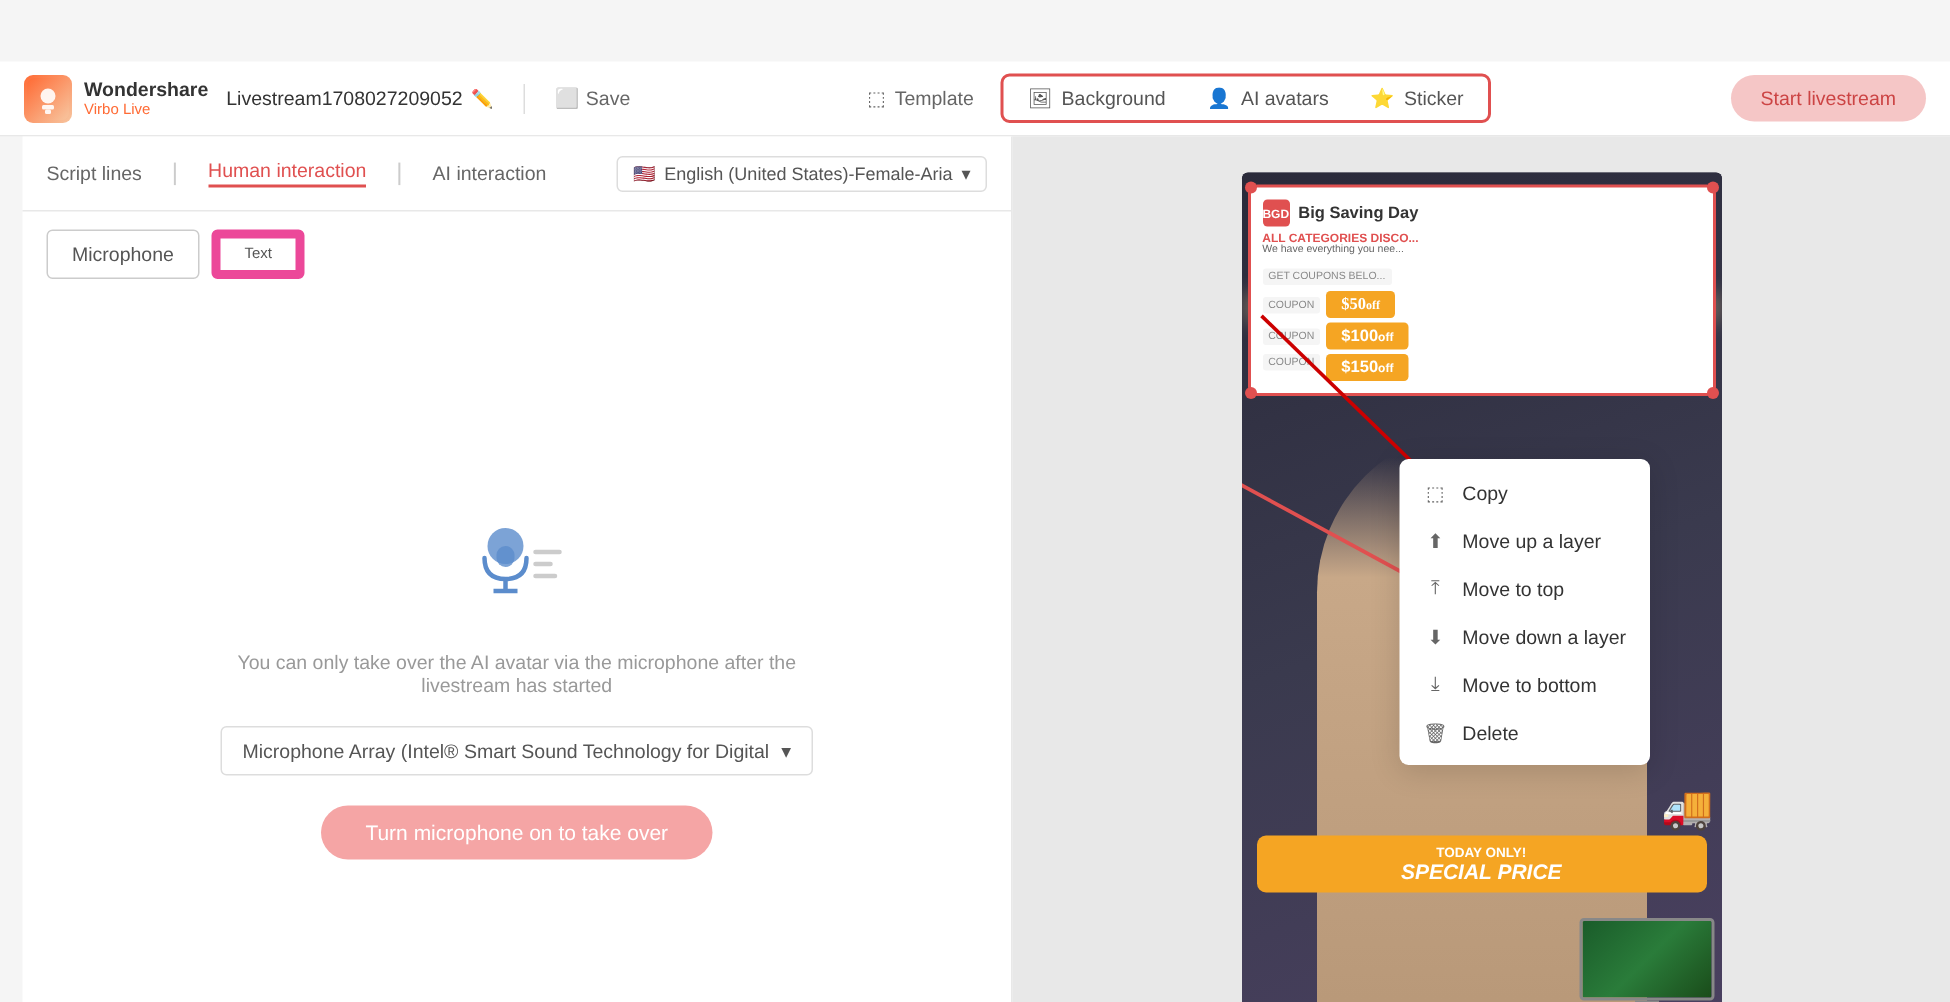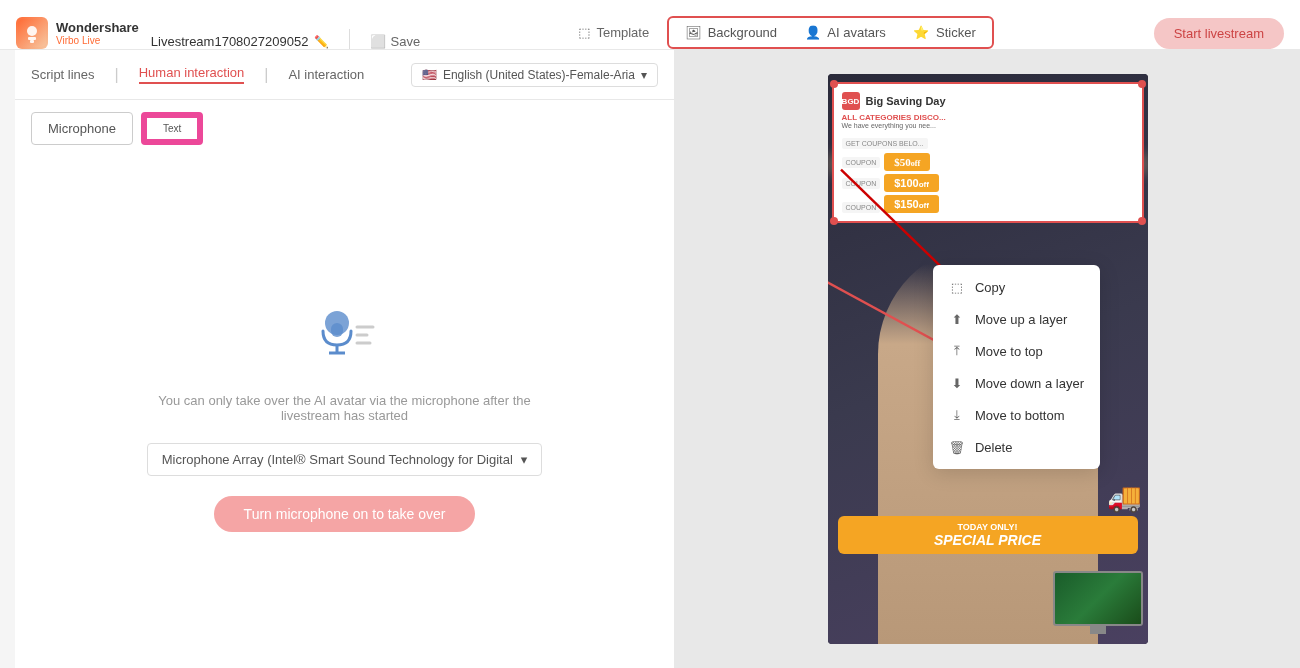--- a/index.html
+++ b/index.html
@@ -1,22 +1,22 @@
 <!DOCTYPE html>
 <html><head>
   <meta charset="utf-8">
   <style>
     * { box-sizing: border-box; margin: 0; padding: 0; }
     body { font-family: -apple-system, BlinkMacSystemFont, 'Segoe UI', sans-serif; background: #f5f5f5; width: 1300px; height: 668px; overflow: hidden; }
 
     
     .header {
-      display: flex; align-items: flex-end; height: 50px;
+      display: flex; align-items: center; height: 50px;
       background: #fff; border-bottom: 1px solid #e8e8e8;
-      padding: 0 16px; gap: 12px;
+      padding: 0 16px; gap: 12px; margin-top: 41px;
     }
     .logo-area { display: flex; align-items: center; gap: 8px; }
     .logo-icon { width: 32px; height: 32px; background: linear-gradient(135deg, #ff6b35, #f7c59f); border-radius: 6px; display: flex; align-items: center; justify-content: center; color: white; font-size: 10px; font-weight: bold; }
     .logo-text { font-size: 13px; font-weight: 600; color: #333; line-height: 1.2; }
     .logo-sub { font-size: 10px; color: #ff6b35; }
     .stream-name { font-size: 13px; color: #333; display: flex; align-items: center; gap: 6px; }
     .edit-icon { color: #999; font-size: 12px; cursor: pointer; }
     .divider-v { width: 1px; height: 20px; background: #ddd; margin: 0 8px; }
     .save-btn { display: flex; align-items: center; gap: 4px; color: #666; font-size: 13px; cursor: pointer; }
     .header-center { flex: 1; display: flex; justify-content: center; align-items: center; gap: 4px; }
@@ -209,21 +209,21 @@
             
             <div style="display:flex;flex-direction:column;gap:3px;">
               <div style="display:flex;align-items:center;gap:4px;">
                 <span style="font-size:7px;color:#888;background:#f5f5f5;padding:2px 4px;border-radius:2px;">COUPON</span>
                 <span style="background:#f5a523;color:white;font-size:11px;font-weight:700;padding:3px 10px;border-radius:3px;font-family:Liberation Serif, serif;">$50<span style="font-size:8px;">off</span></span>
               </div>
               <div style="display:flex;align-items:center;gap:4px;">
                 <span style="font-size:7px;color:#888;background:#f5f5f5;padding:2px 4px;border-radius:2px;">COUPON</span>
                 <span style="background:#f5a523;color:white;font-size:11px;font-weight:700;padding:3px 10px;border-radius:3px;">$100<span style="font-size:8px;">off</span></span>
               </div>
-              <div style="display:flex;align-items:flex-end;gap:4px;">
+              <div style="display:flex;align-items:flex-start;gap:4px;">
                 <span style="font-size:7px;color:#888;background:#f5f5f5;padding:2px 4px;border-radius:2px;">COUPON</span>
                 <span style="background:#f5a523;color:white;font-size:11px;font-weight:700;padding:3px 10px;border-radius:3px;">$150<span style="font-size:8px;">off</span></span>
               </div>
             </div>
           </div>
         </div>
 
         <div style="position:absolute;bottom:90px;left:10px;right:10px;background:#f5a523;border-radius:6px;padding:6px 12px;text-align:center;">
           <div style="font-size:9px;color:#fff;font-weight:600;">TODAY ONLY!</div>
           <div style="font-size:14px;color:#fff;font-weight:900;font-style:italic;">SPECIAL PRICE</div>

